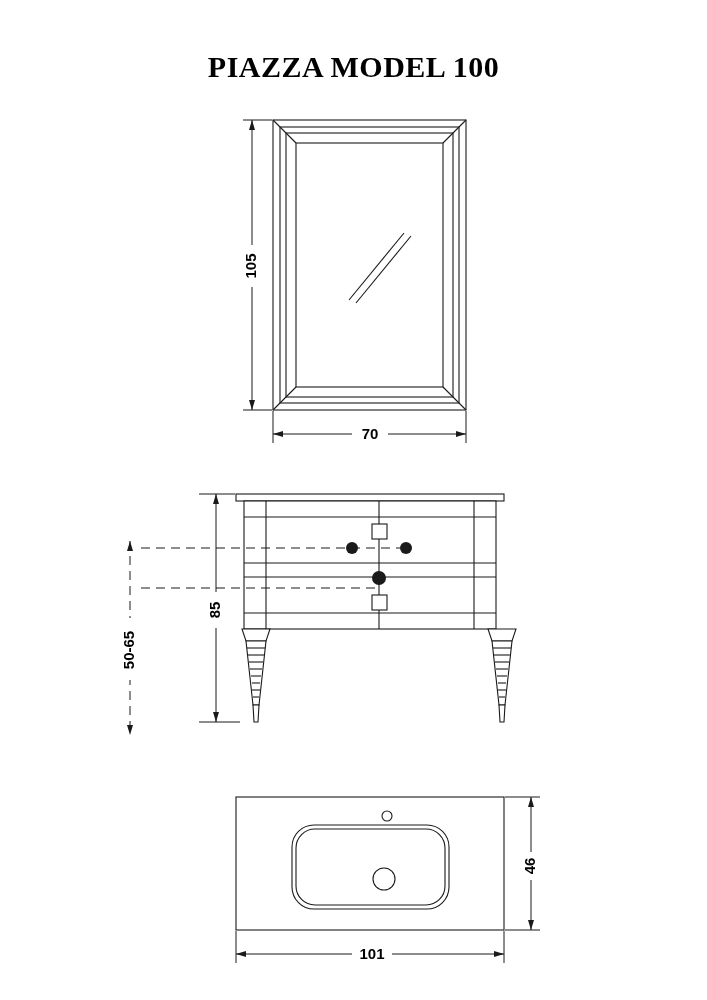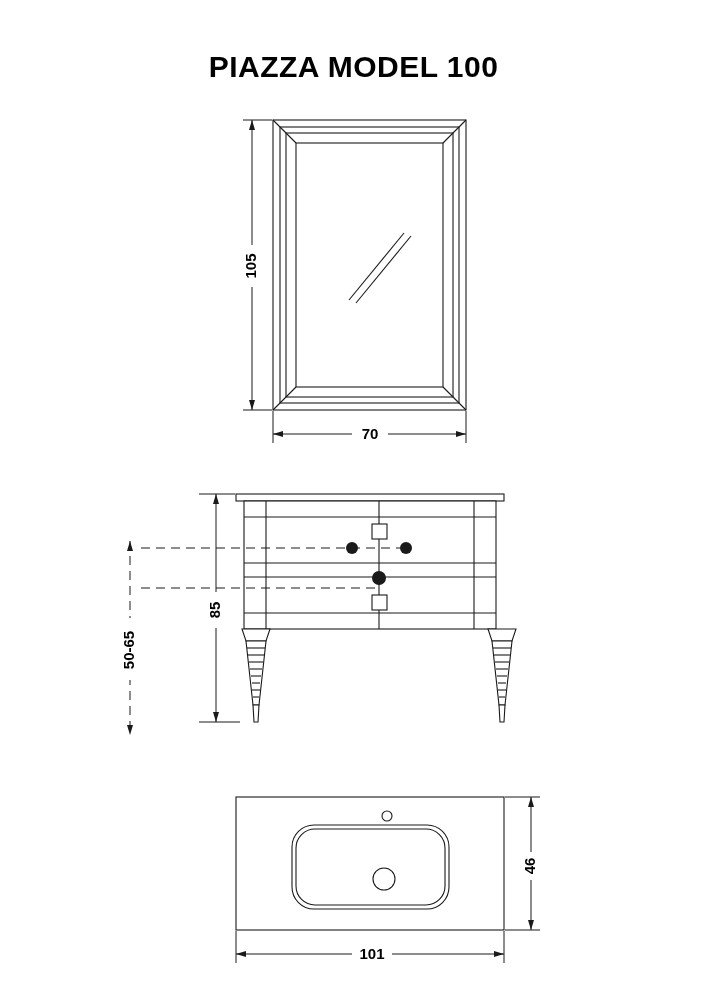--- a/index.html
+++ b/index.html
@@ -21,21 +21,21 @@
   }
   .title {
     position: absolute;
     top: 50px;
     left: 0;
     width: 707px;
     text-align: center;
     font-size: 30px;
     font-weight: bold;
     letter-spacing: 0.5px;
-    font-family: Liberation Sans, sans-serif;
+    font-family: Liberation Serif, serif;
   }
   svg {
     position: absolute;
     top: 0;
     left: 0;
     width: 707px;
     height: 1000px;
   }
   .dimlabel {
     font-family: "Liberation Sans", sans-serif;

